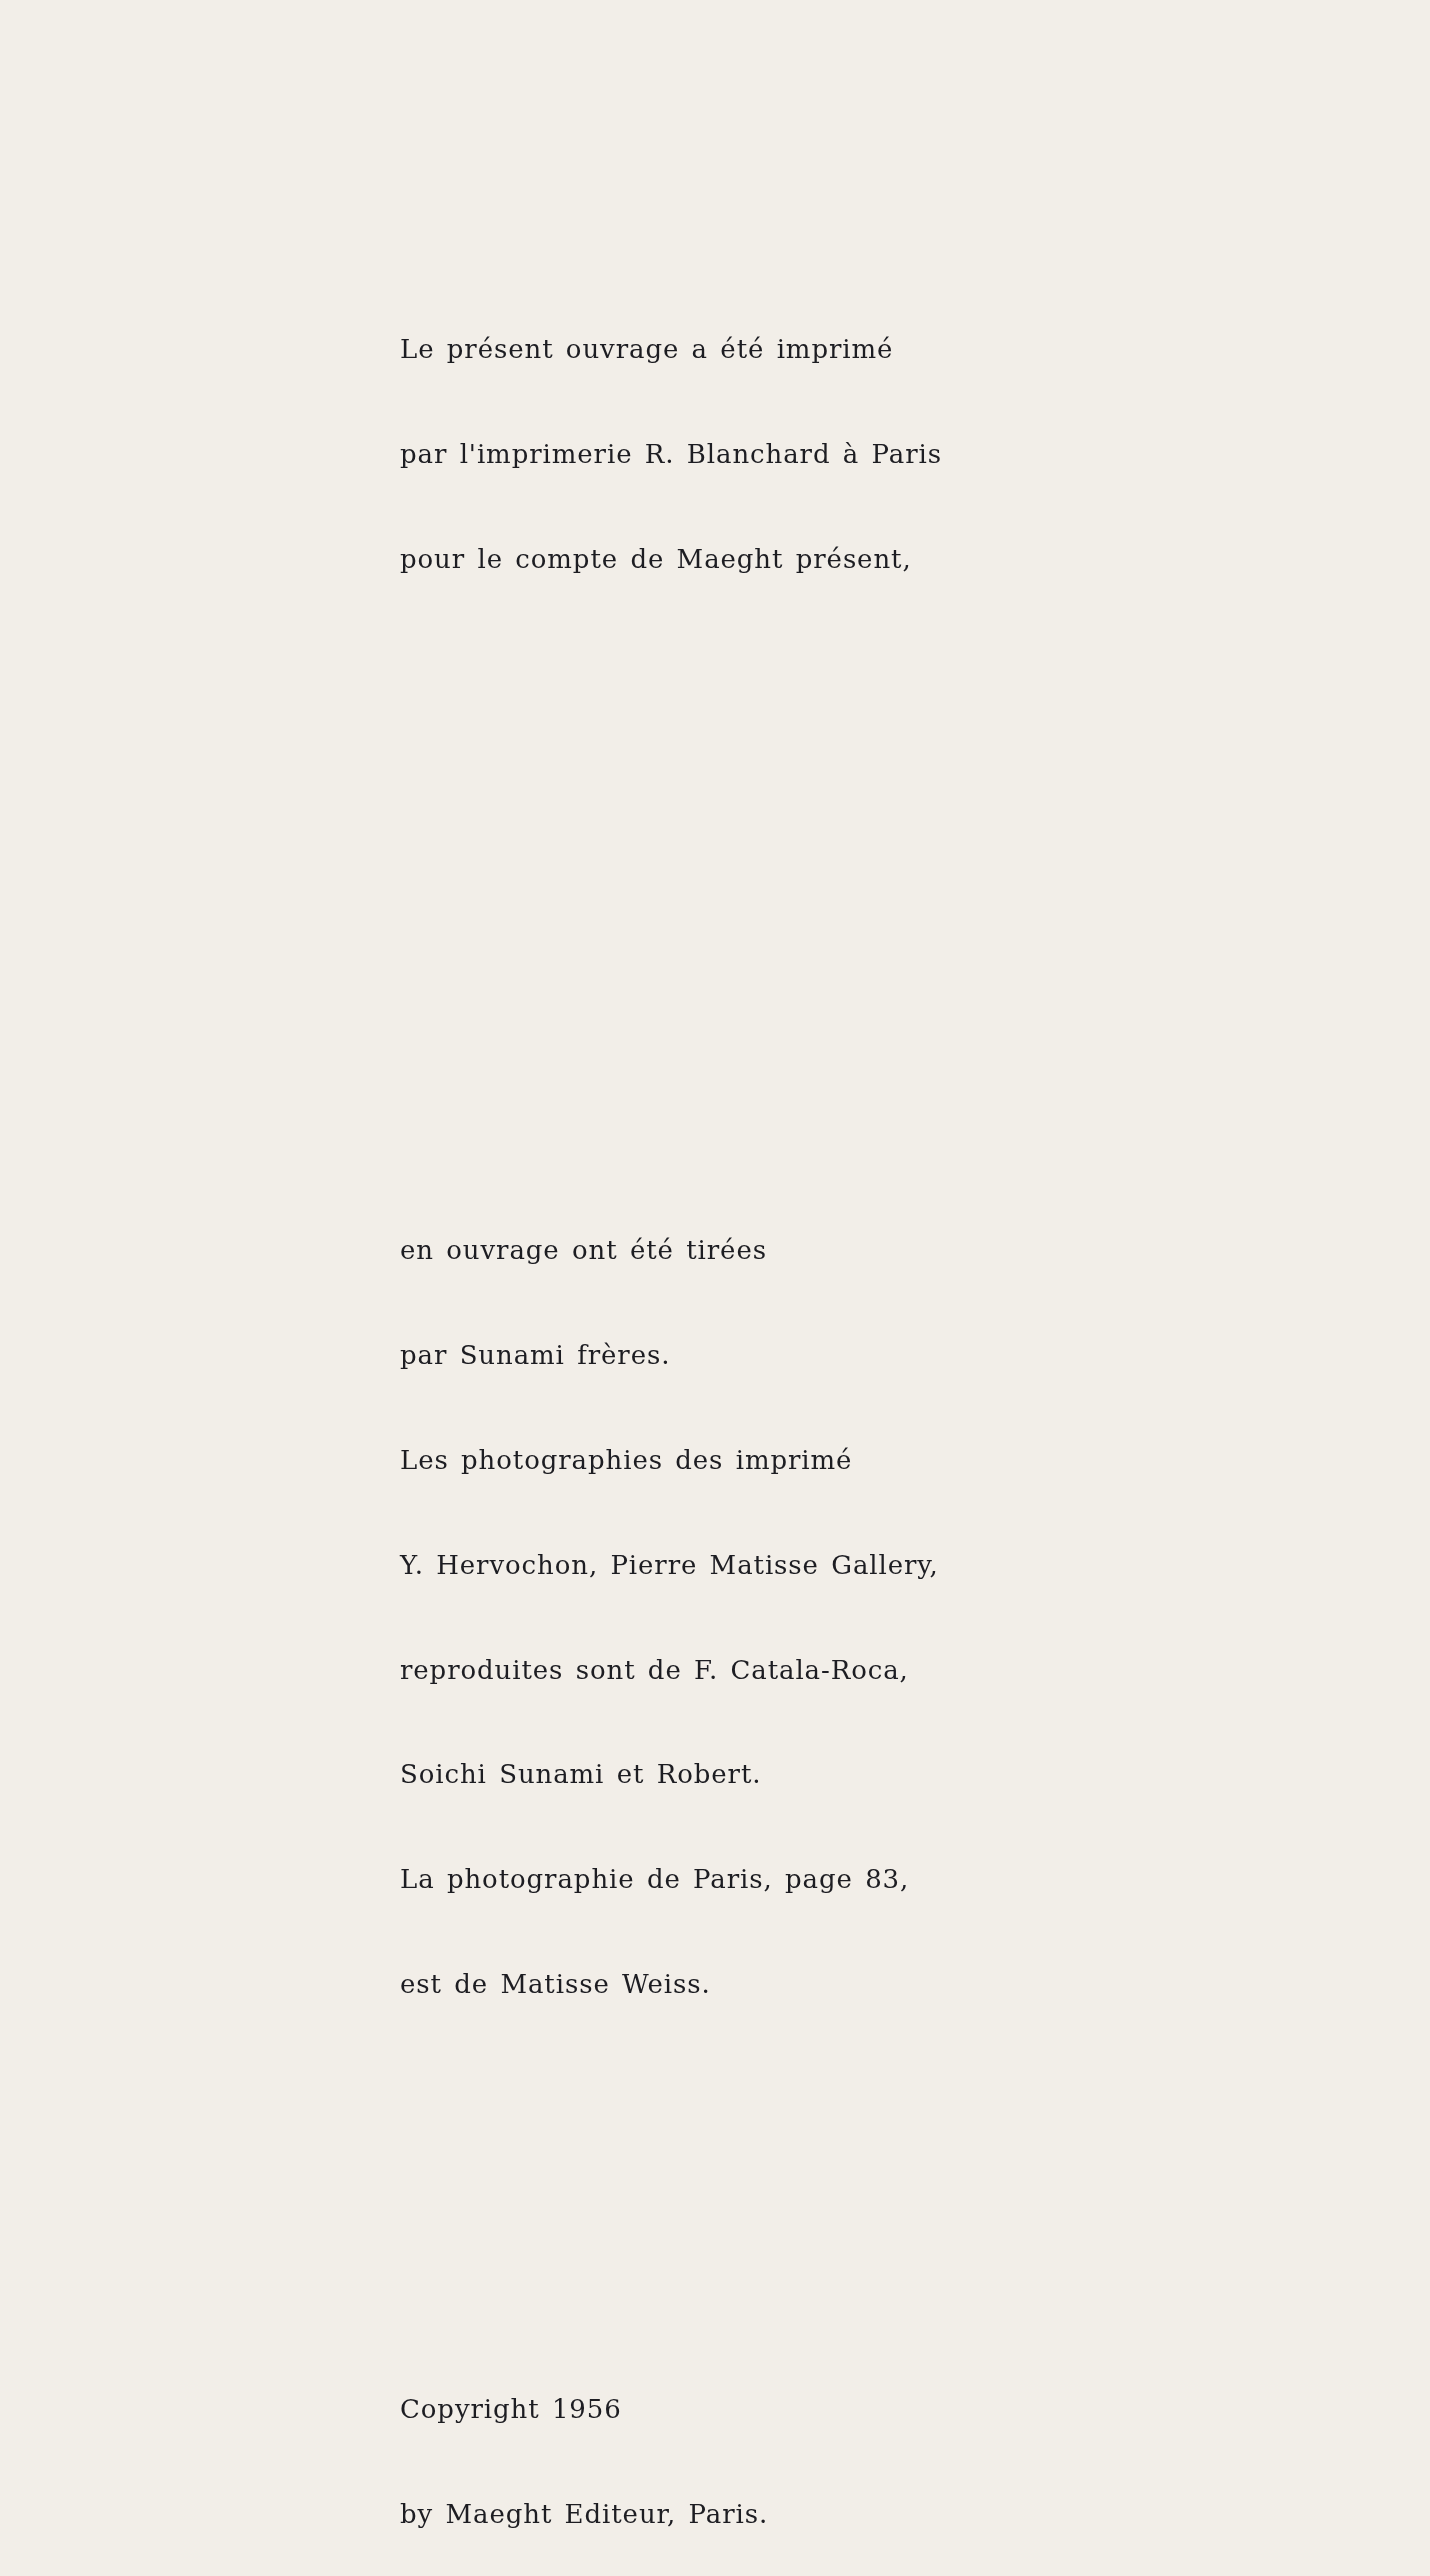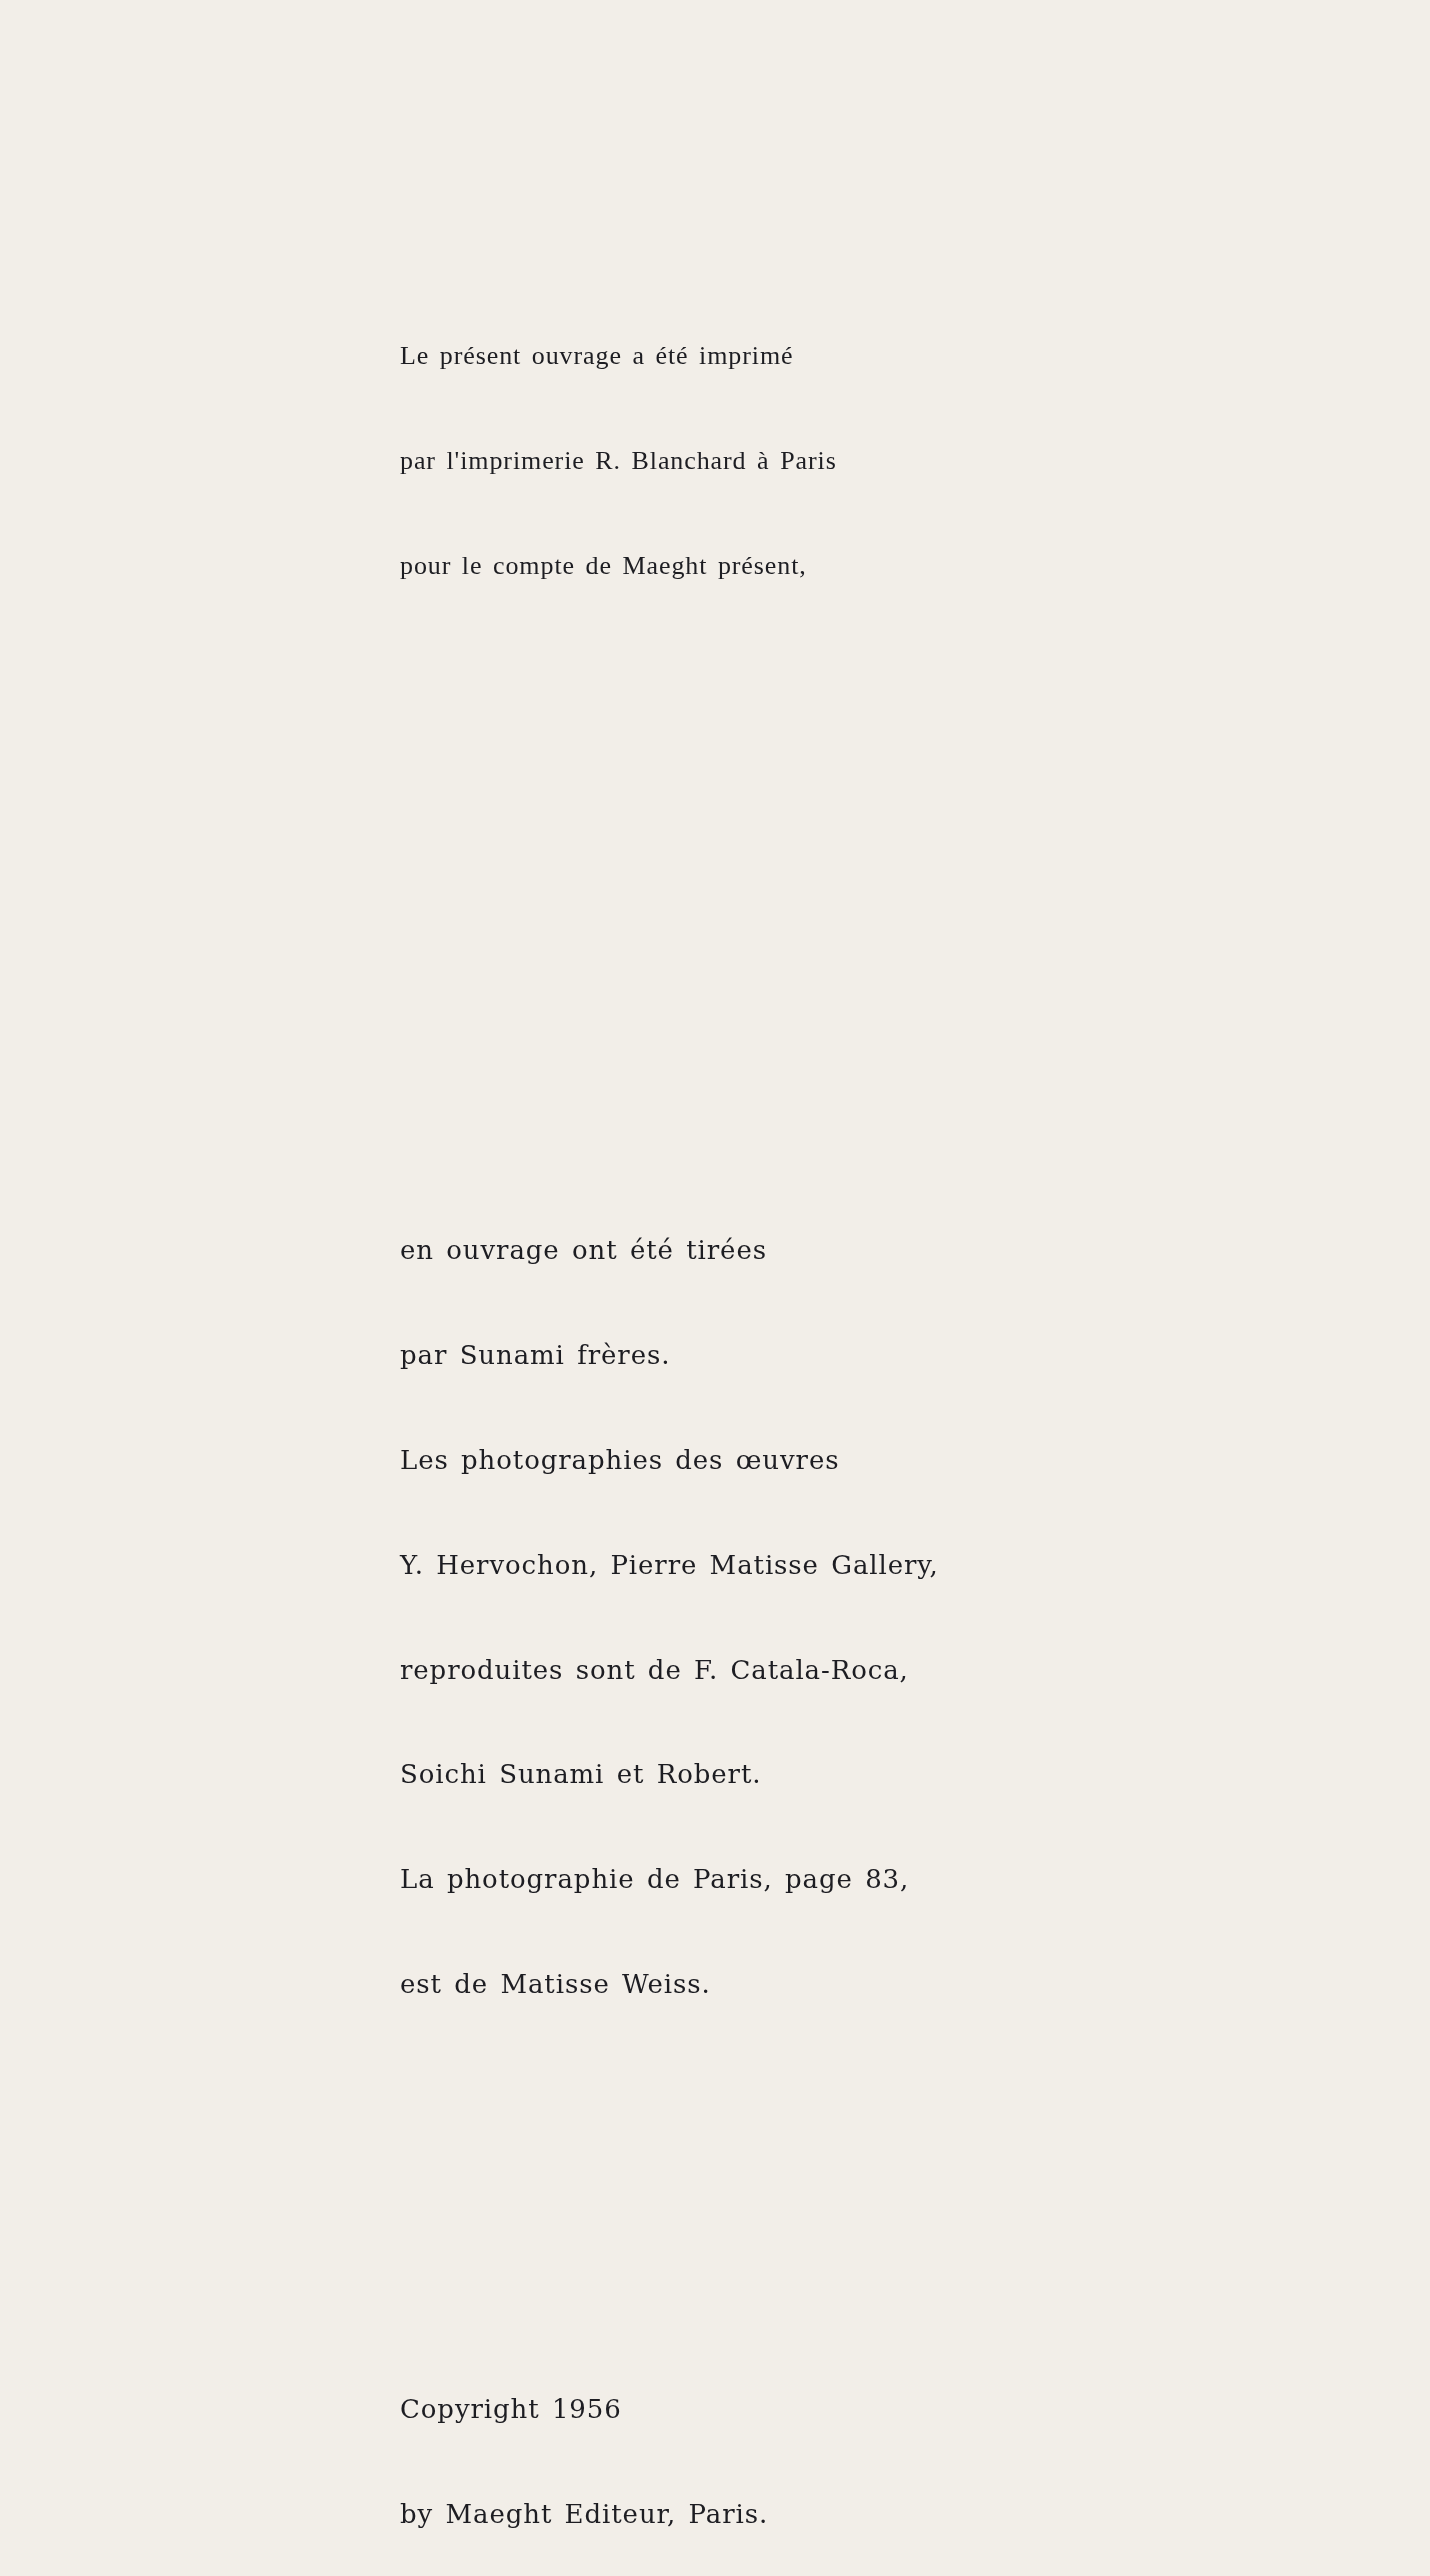--- a/index.html
+++ b/index.html
@@ -24,22 +24,21 @@
     position: absolute;
     left: 400px;
     font-size: 26px;
     line-height: 1.345;
     letter-spacing: 0.9px;
     word-spacing: 3.2px;
     color: #1d1d22;
     white-space: pre;
   }
   #block-printer {
-    top: 269px;
-    font-family: Liberation Serif, serif;
+    top: 262px;
   }
   #block-lithographs {
     top: 1163px;
   }
   #block-copyright {
     top: 2322px;
   }
   .colophon-line {
     display: block;
     white-space: pre;
@@ -57,21 +56,21 @@
 
   <div class="colophon-block" id="block-printer">
     <span class="colophon-line">Le présent ouvrage a été imprimé</span>
     <span class="colophon-line">par l'imprimerie R. Blanchard à Paris</span>
     <span class="colophon-line">pour le compte de Maeght présent,</span>
   </div>
 
   <div class="colophon-block" id="block-lithographs">
     <span class="colophon-line">en ouvrage ont été tirées</span>
     <span class="colophon-line">par Sunami frères.</span>
-    <span class="colophon-line">Les photographies des œuvres</span>
+    <span class="colophon-line">Les photographies des imprimé</span>
     <span class="colophon-line">Y. Hervochon, Pierre Matisse Gallery,</span>
     <span class="colophon-line">reproduites sont de F. Catala-Roca,</span>
     <span class="colophon-line">Soichi Sunami et Robert.</span>
     <span class="colophon-line">La photographie de Paris, page 83,</span>
     <span class="colophon-line">est de Matisse Weiss.</span>
   </div>
 
   <div class="colophon-block" id="block-copyright">
     <span class="colophon-line">Copyright 1956</span>
     <span class="colophon-line">by Maeght Editeur, Paris.</span>

